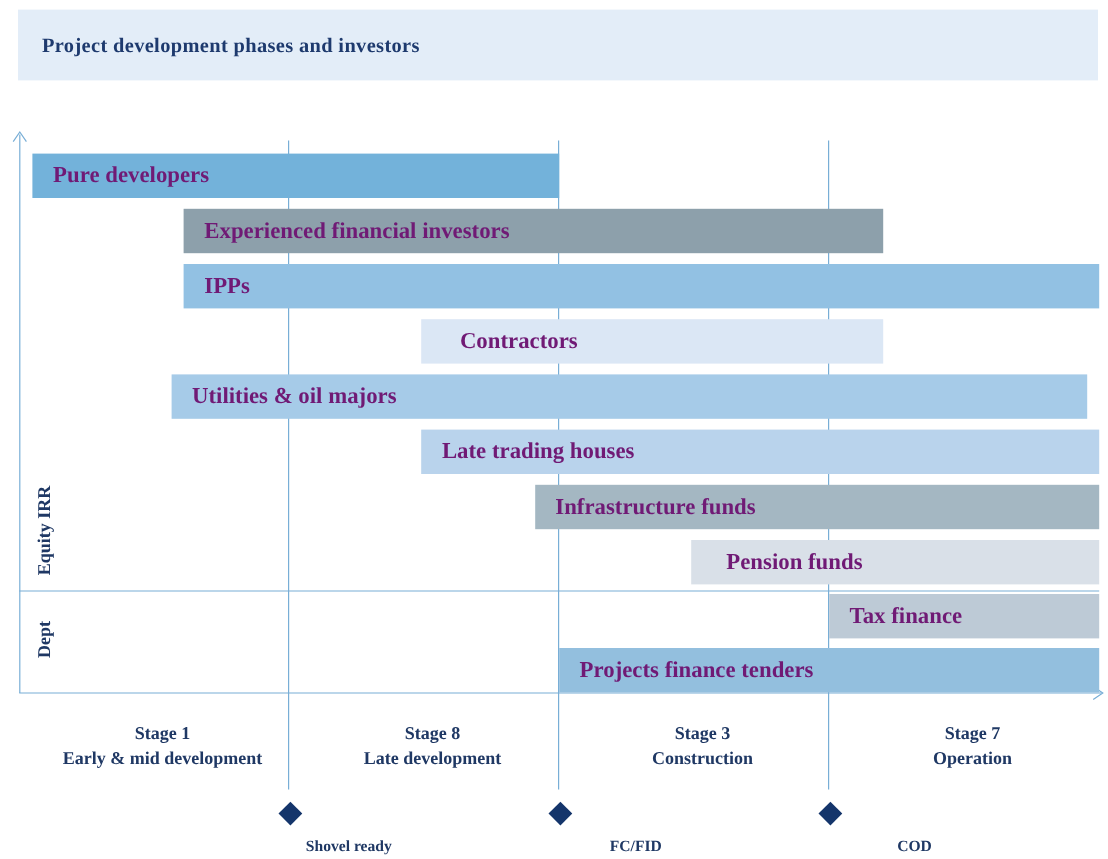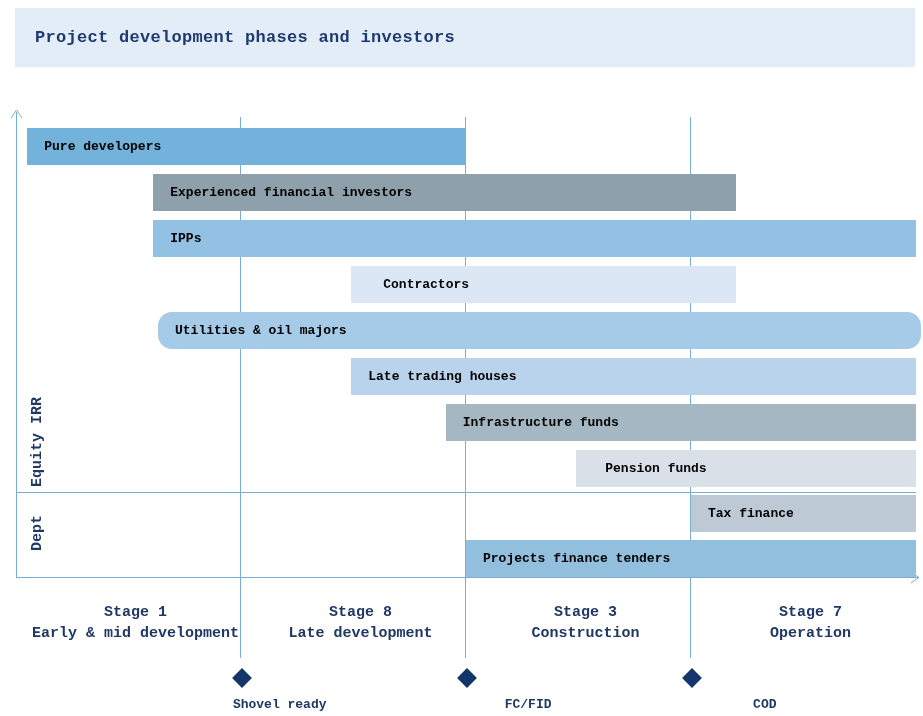--- a/index.html
+++ b/index.html
@@ -1,32 +1,32 @@
 <!DOCTYPE html>
 <html><head>
 <meta charset="utf-8">
 <style>
   html,body{margin:0;padding:0;background:#ffffff;}
   .canvas{
     position:relative;width:923px;height:716px;background:#ffffff;
-    font-family:Liberation Mono, monospace;overflow:hidden;
+    font-family:Liberation Serif, serif;overflow:hidden;
   }
   .header{
     position:absolute;left:15px;top:8px;width:900px;height:59px;
     background:#e3edf8;display:flex;align-items:center;
   }
   .title{
     margin-left:20px;font-size:17px;font-weight:bold;color:#1e3a6e;letter-spacing:.3px;
   }
   .axes{position:absolute;left:0;top:0;z-index:1;}
   .layer{position:absolute;left:0;top:0;width:923px;height:716px;z-index:2;pointer-events:none;}
   .bar{
     position:absolute;height:37px;display:flex;align-items:center;
     box-sizing:border-box;padding-left:17px;
-    color:#000000;font-size:13px;font-weight:bold;white-space:nowrap;text-align:right;
+    color:#701a75;font-size:19px;font-weight:bold;white-space:nowrap;text-align:right;
   }
   .ylabel{
     position:absolute;width:160px;height:20px;line-height:20px;text-align:center;
     color:#1f3864;font-size:15px;font-weight:bold;transform:rotate(-90deg);
   }
   .stage-label{
     position:absolute;width:225px;top:602px;text-align:center;
     color:#1f3864;font-size:15px;font-weight:bold;line-height:21px;
   }
   .diamond{
@@ -66,21 +66,21 @@
         </div>
         <div class="bar" style="left: 153.25px; width: 582.75px; top: 174px; background: rgb(141, 160, 171);">
           <span>Experienced financial investors</span>
         </div>
         <div class="bar" style="left: 153.25px; width: 762.75px; top: 220px; background: rgb(146, 193, 227);">
           <span>IPPs</span>
         </div>
         <div class="bar" style="left: 351.25px; width: 384.75px; top: 266px; background: rgb(219, 231, 245); padding-left: 32px;">
           <span>Contractors</span>
         </div>
-        <div class="bar" style="left: 158px; width: 762.75px; top: 312px; background: rgb(166, 203, 232); border-radius: 14px;">
+        <div class="bar" style="left: 143px; width: 762.75px; top: 312px; background: rgb(166, 203, 232);">
           <span>Utilities &amp; oil majors</span>
         </div>
         <div class="bar" style="left: 351.25px; width: 564.75px; top: 358px; background: rgb(185, 211, 236);">
           <span>Late trading houses</span>
         </div>
         <div class="bar" style="left: 445.75px; width: 470.25px; top: 404px; background: rgb(164, 183, 194);">
           <span>Infrastructure funds</span>
         </div>
         <div class="bar" style="left: 576.25px; width: 339.75px; top: 450px; background: rgb(217, 224, 232); padding-left: 29px;">
           <span>Pension funds</span>

